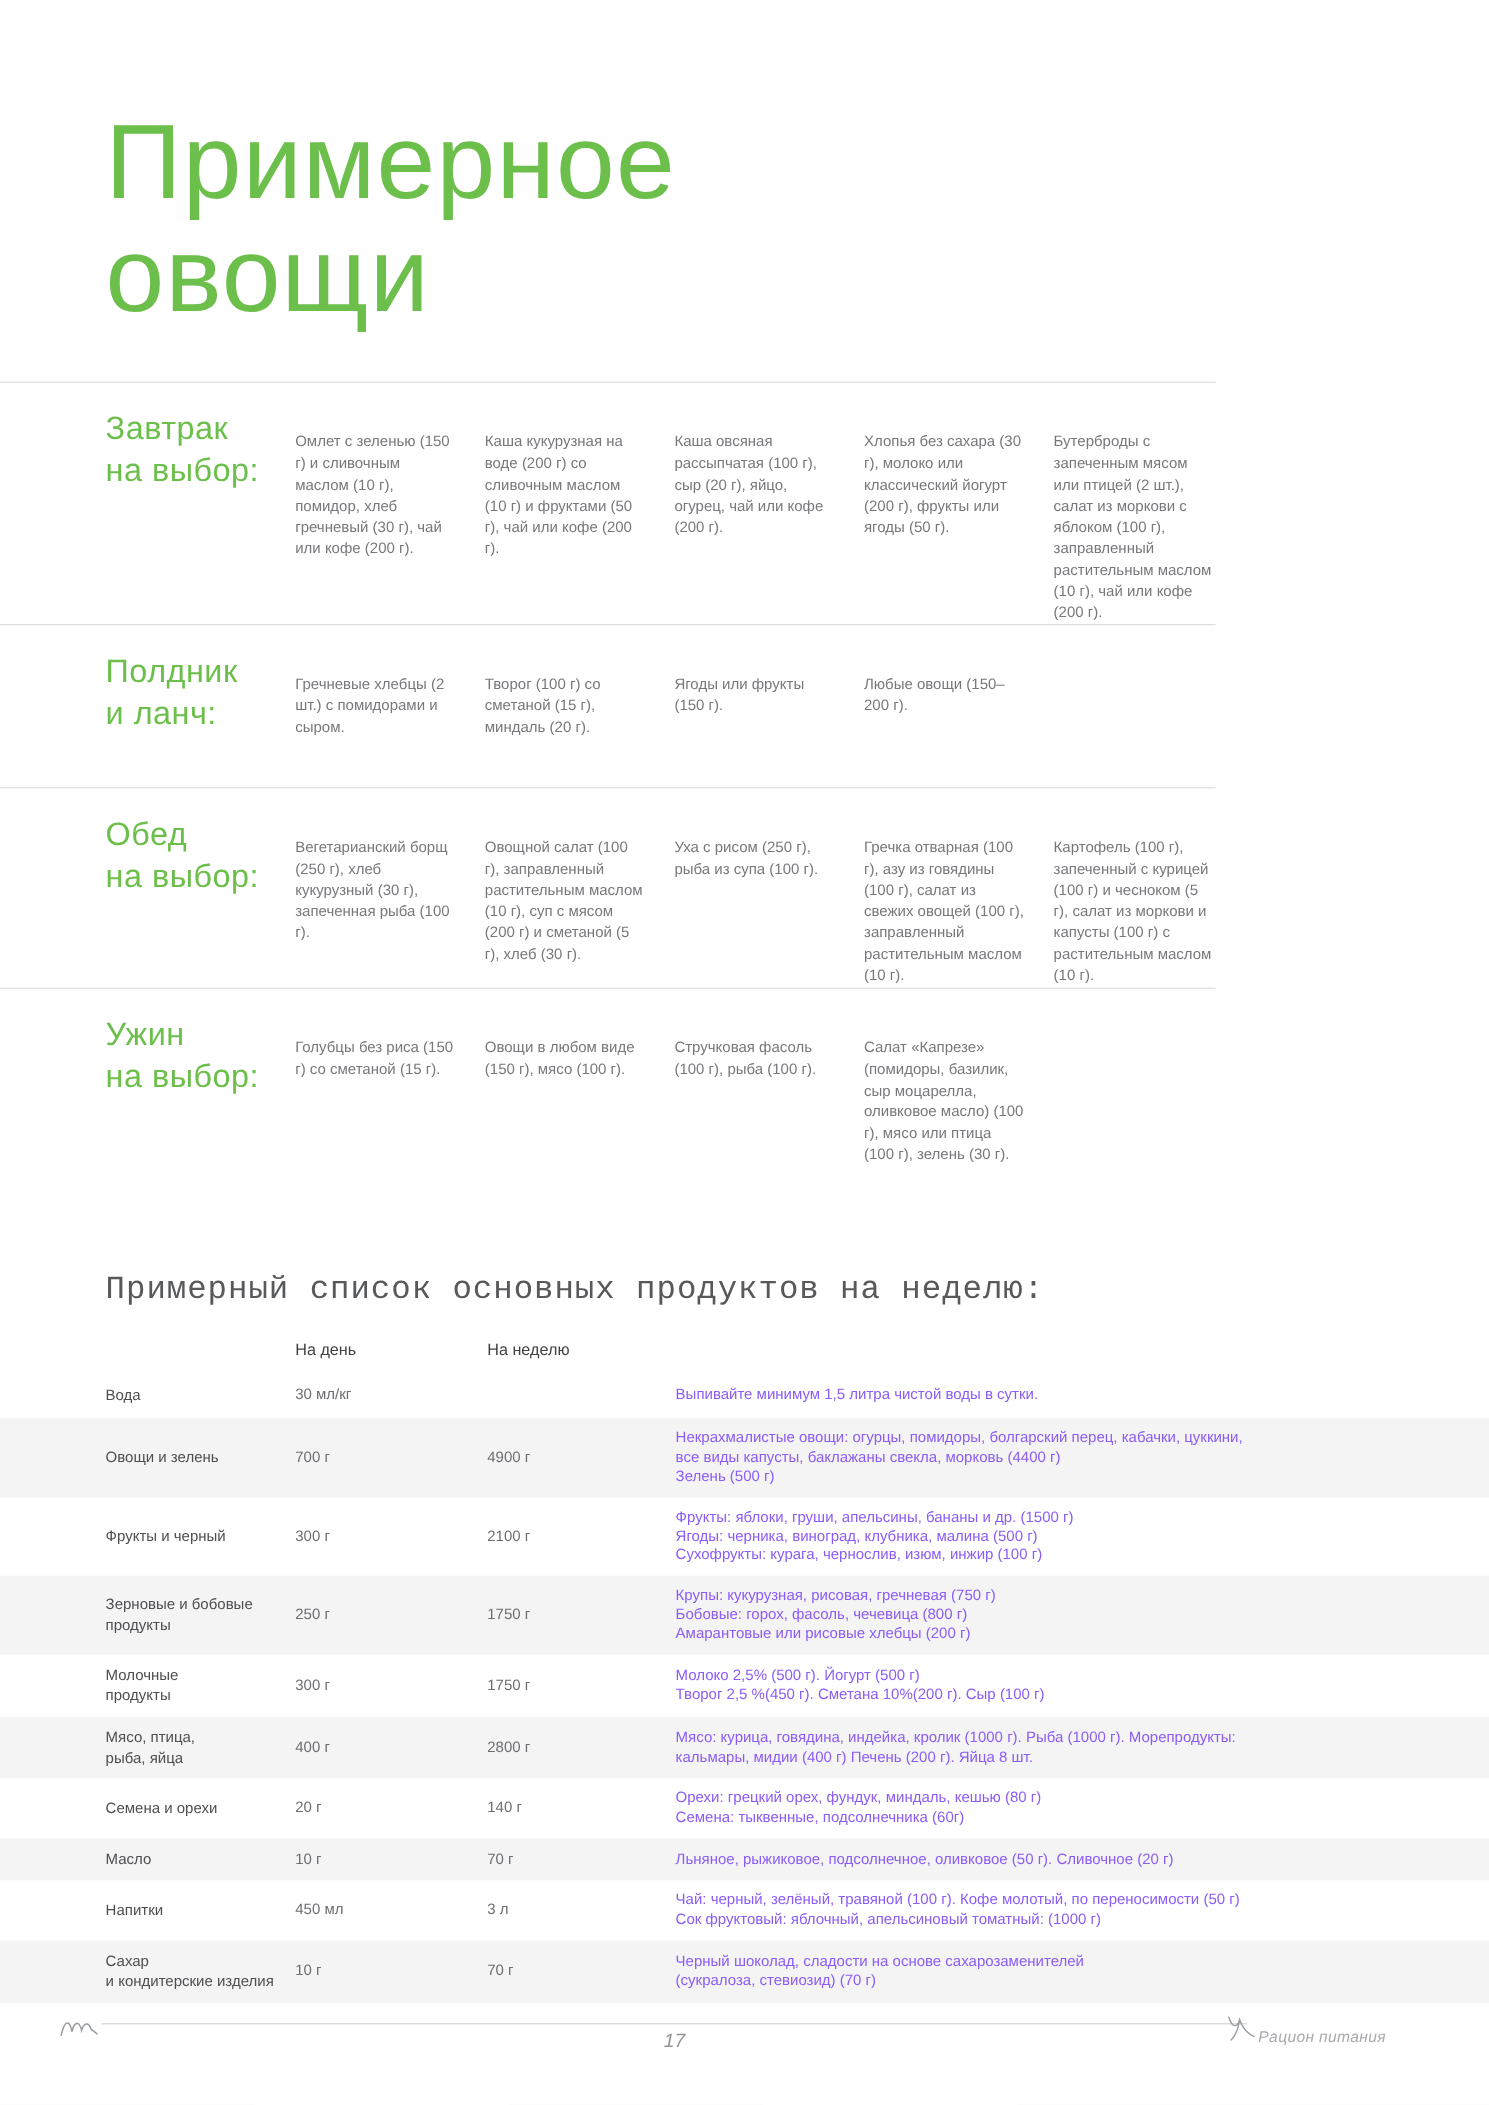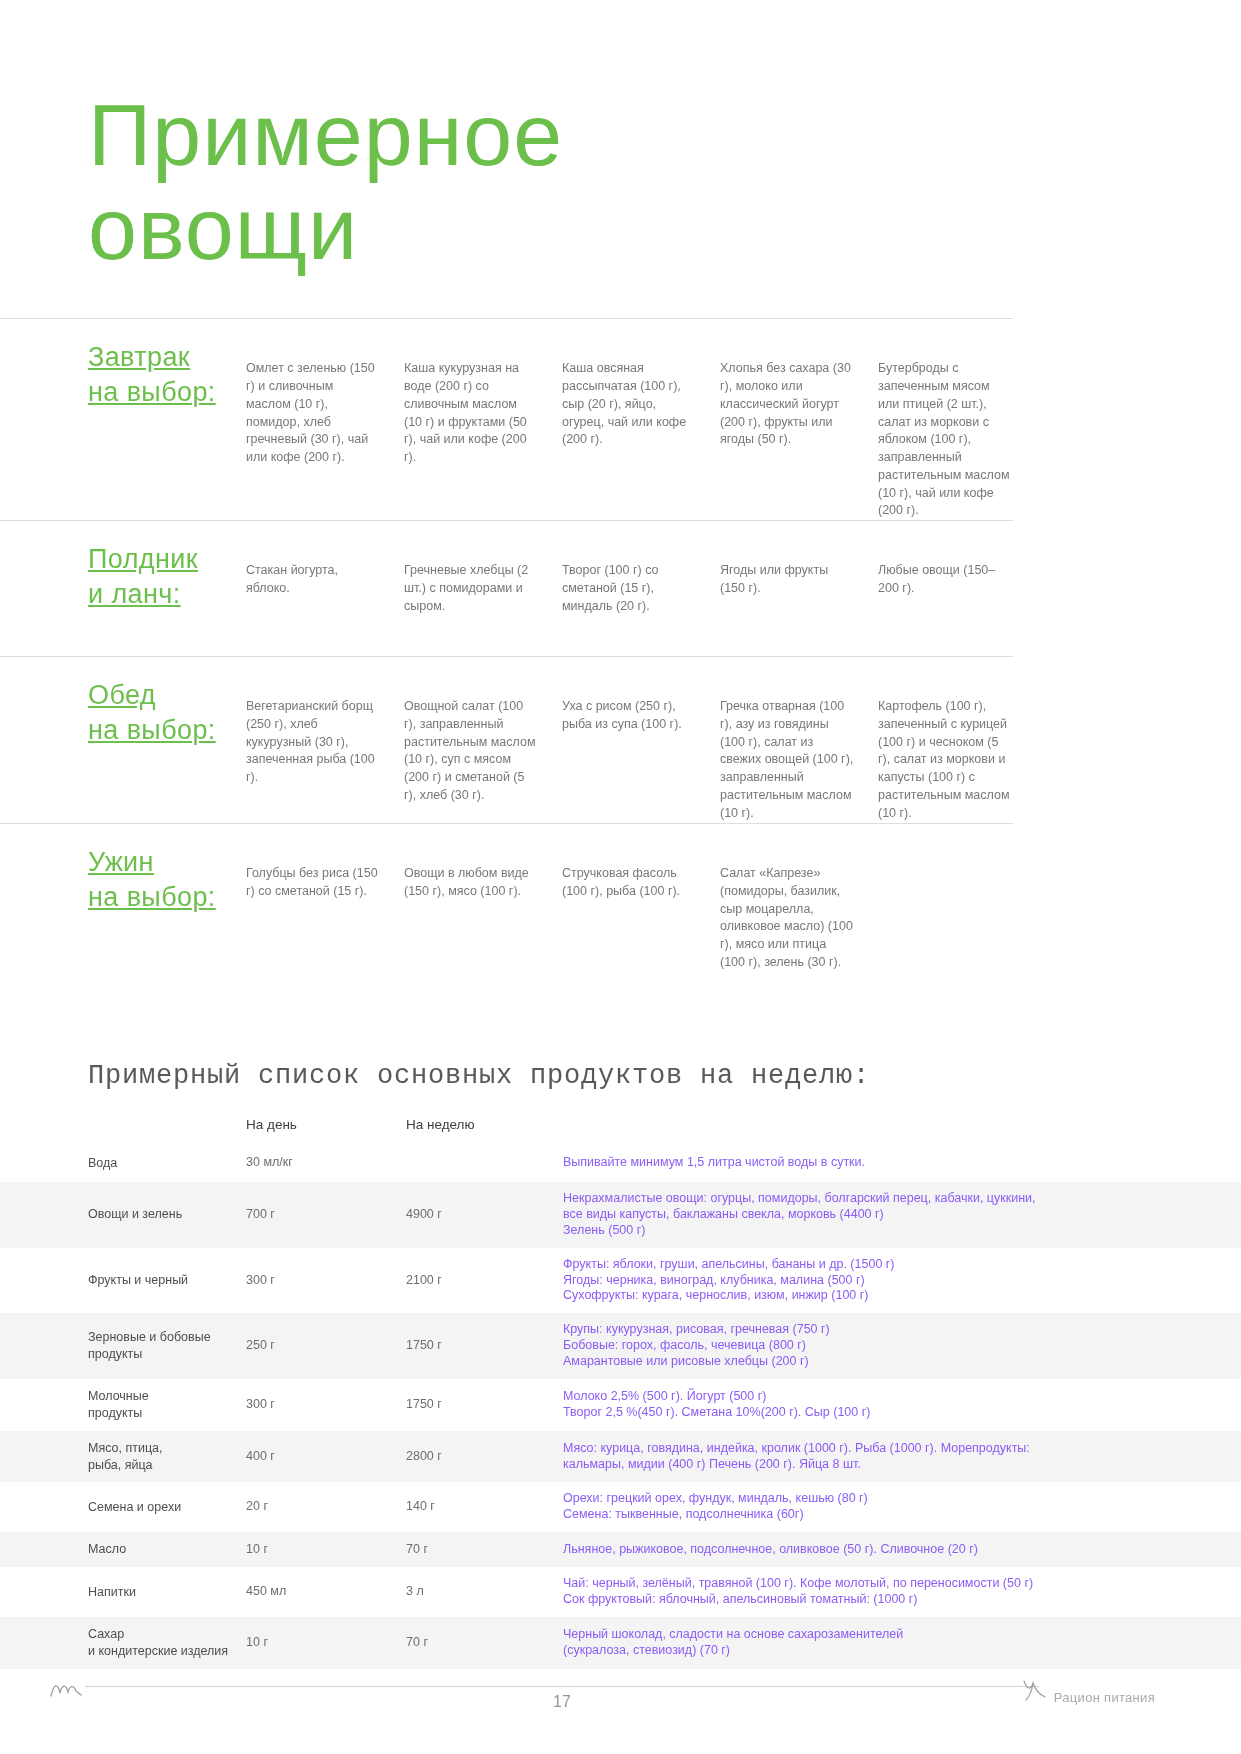--- a/index.html
+++ b/index.html
@@ -21,21 +21,21 @@
     width:1013px; border-top:1px solid #dedede;
     display:flex; padding:21px 0 0 88px;
   }
   .menu-section.s0 { min-height:166px; }
   .menu-section.s1 { min-height:136px; }
   .menu-section.s2 { min-height:167px; }
   .menu-section.s3 { min-height:160px; }
   .section-label {
     width:158px; flex:0 0 158px;
     font-size:27px; line-height:1.3; letter-spacing:0.4px;
-    color:#6cbf4b; font-weight:400;text-decoration:underline;
+    color:#6cbf4b; font-weight:400;
   }
   .options { display:flex; gap:24px; }
   .opt {
     width:134px; flex:0 0 134px; margin-top:20px;
     font-size:12.5px; line-height:1.42; color:#77787b;
   }
   
   .products-title {
     margin:78px 0 0 88px;
     font-size:27px; font-weight:400; letter-spacing:0.8px;
@@ -49,21 +49,21 @@
   .table-header { margin-top:26px; padding-bottom:12px; }
   .table-header .hcell { font-size:13.5px; color:#404143; font-weight:400; }
   .t-row { padding-top:9px; padding-bottom:9px; align-items:center;
            font-size:12.5px; line-height:1.27; }
   .t-row.shaded { background:#f4f4f5; }
   .t-row .name { color:#4d4e50; white-space:pre-line; line-height:1.35; }
   .t-row .val  { color:#6d6e71; }
   .t-row .desc { color:#8b5cf6; white-space:pre-line; }
   .t-row.r-water { min-height:38px; }
   
-  .footer { position:absolute; left:0; top:1676px; width:1241px; height:60px; }
+  .footer { position:absolute; left:0; top:1676px; width:1241px; height:60px;font-style:italic; }
   .footer-line { position:absolute; left:85px; right:202px; top:10px;
                  border-top:1px solid #cfd1d3; }
   .footer-squiggle-left  { position:absolute; left:48px;  top:0px; }
   .footer-squiggle-right { position:absolute; left:1020px; top:0px; }
   .page-number { position:absolute; left:85px; right:202px; top:17px;
                  text-align:center; font-size:16px; color:#939598; }
   .footer-section { position:absolute; right:86px; top:14px;
                     font-size:13px; color:#a7a9ac; letter-spacing:0.3px; }
 </style>
 </head>
@@ -91,21 +91,20 @@
         <p class="opt">Бутерброды с запеченным мясом или птицей (2 шт.), салат из моркови с яблоком (100 г), заправленный растительным маслом (10 г), чай или кофе (200 г).</p>
       </div>
     </section>
 
     <section class="menu-section s1">
       <div class="section-label">
         <div>Полдник</div>
         <div>и ланч:</div>
       </div>
       <div class="options">
-        <p class="opt">Стакан йогурта, яблоко.</p>
         <p class="opt">Гречневые хлебцы (2 шт.) с помидорами и сыром.</p>
         <p class="opt">Творог (100 г) со сметаной (15 г), миндаль (20 г).</p>
         <p class="opt">Ягоды или фрукты (150 г).</p>
         <p class="opt">Любые овощи (150–200 г).</p>
       </div>
     </section>
 
     <section class="menu-section s2">
       <div class="section-label">
         <div>Обед</div>

